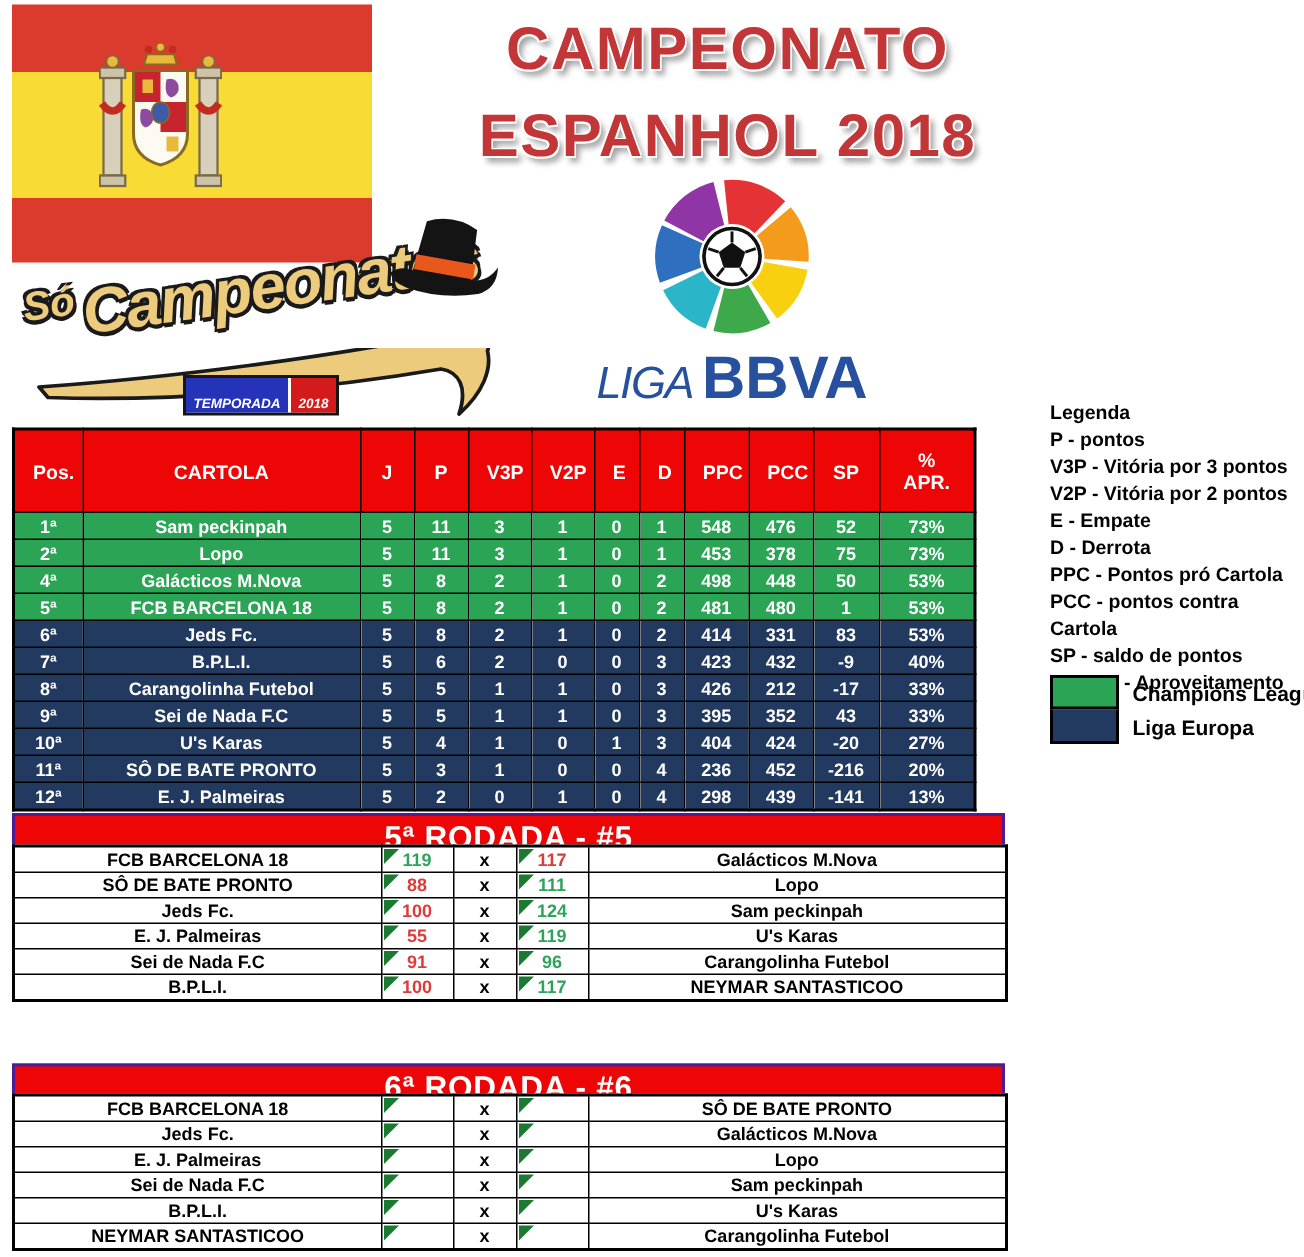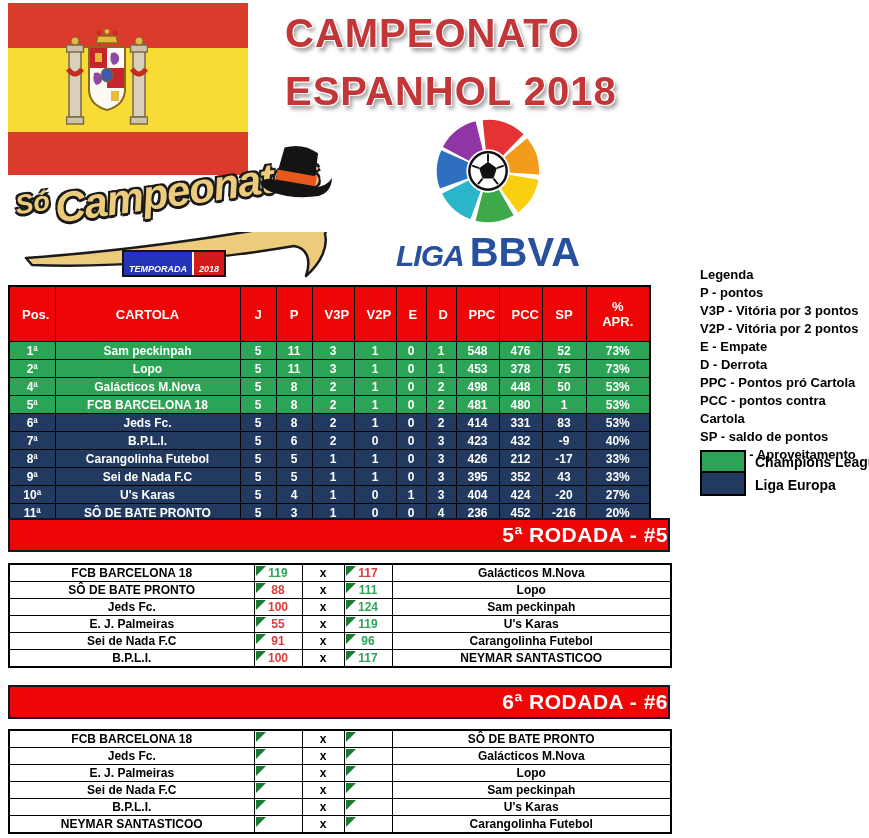--- a/index.html
+++ b/index.html
@@ -7,30 +7,30 @@
         font-family:"Liberation Sans",sans-serif;}
 
   
   .flag{position:absolute;left:8px;top:3px;width:240px;height:172px;}
   .flag .stripe-top{height:26%;background:var(--flag-red);}
   .flag .stripe-mid{height:49%;background:var(--flag-yellow);}
   .flag .stripe-bot{height:25%;background:var(--flag-red);}
   .coat{position:absolute;left:58px;top:26px;}
 
   
-  .title{position:absolute;left:285px;top:4px;width:400px;text-align:left;
+  .title{position:absolute;left:285px;top:4px;width:400px;text-align:center;
          font-weight:bold;font-size:40px;line-height:58px;letter-spacing:1px;
          color:var(--title-red);
          text-shadow:-1px -1px 0 #fff,1px -1px 0 #fff,-1px 1px 0 #fff,1px 1px 0 #fff,3px 4px 4px #9a9a9a;}
 
   
   .liga{position:absolute;left:368px;top:112px;width:240px;text-align:center;}
   .liga svg{display:block;margin:0 auto;}
   .liga-text{margin-top:0px;color:var(--liga-blue);white-space:nowrap;}
-  .liga-text .liga-word{font-style:italic;font-weight:bold;font-size:30px;letter-spacing:-1px;margin-top:12px;}
+  .liga-text .liga-word{font-style:italic;font-weight:normal;font-size:30px;letter-spacing:-1px;margin-top:12px;}
   .liga-text .bbva-word{font-weight:bold;font-size:40px;letter-spacing:0px;margin-left:6px;}
 
   
   .soc{position:absolute;left:6px;top:146px;width:345px;height:140px;}
   .soc-text{position:absolute;left:14px;top:44px;transform:rotate(-8deg);transform-origin:0 100%;
             white-space:nowrap;color:var(--logo-gold);font-weight:bold;font-style:italic;
             text-shadow:-2px -2px 0 #1a1a1a,2px -2px 0 #1a1a1a,-2px 2px 0 #1a1a1a,2px 2px 0 #1a1a1a,0 3px 0 #1a1a1a;}
   .soc-so{font-size:27px;vertical-align:14px;}
   .soc-main{font-size:42px;letter-spacing:-1px;}
   .soc-swoosh{position:absolute;left:16px;top:86px;}
@@ -54,22 +54,22 @@
   .standings{position:absolute;left:8px;top:285px;width:641px;border:2px solid #000;}
   .standings th{background:var(--banner-red);color:#fff;font-size:13px;font-weight:bold;
                 height:20px;border:1px solid #000;padding:12px;}
   .standings td{height:17px;font-size:12px;font-weight:bold;color:#fff;text-align:center;
                 border:1px solid #000;padding:0;overflow:hidden;white-space:nowrap;}
   .standings tr.champions td{background:var(--ucl-green);}
   .standings tr.europa td{background:var(--uel-navy);}
 
   
   .round-banner{position:absolute;left:8px;width:662px;height:34px;background:var(--banner-red);
-                border:2px solid #0f172a;box-sizing:border-box;display:flex;align-items:center;justify-content:flex-end;
-                color:#fff;font-weight:bold;font-size:21px;letter-spacing:0.5px;}
+                border:2px solid #4c1d95;box-sizing:border-box;display:flex;align-items:center;justify-content:center;
+                color:#fff;font-weight:bold;font-size:21px;letter-spacing:0.5px;margin-top:24px;}
   #banner5{top:518px;}
   #banner6{top:685px;}
 
   
   .fixtures{position:absolute;left:8px;width:662px;border:2px solid #000;background:#fff;}
   #fixtures5{top:563px;}
   #fixtures6{top:729px;}
   .fixtures td{border:1px solid #000;height:16px;padding:0;text-align:center;
                font-size:12px;font-weight:bold;color:#000;overflow:hidden;white-space:nowrap;}
   .fixtures td.score{position:relative;}

